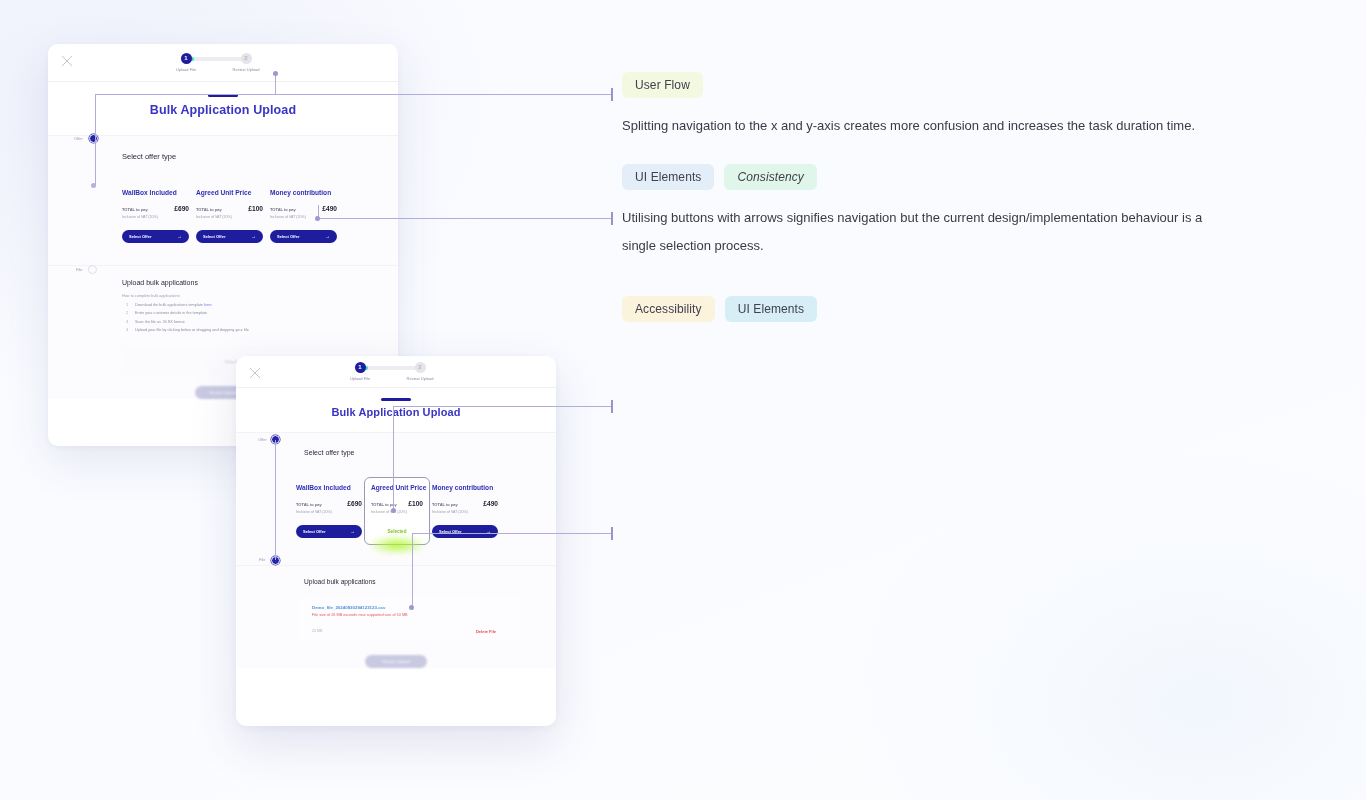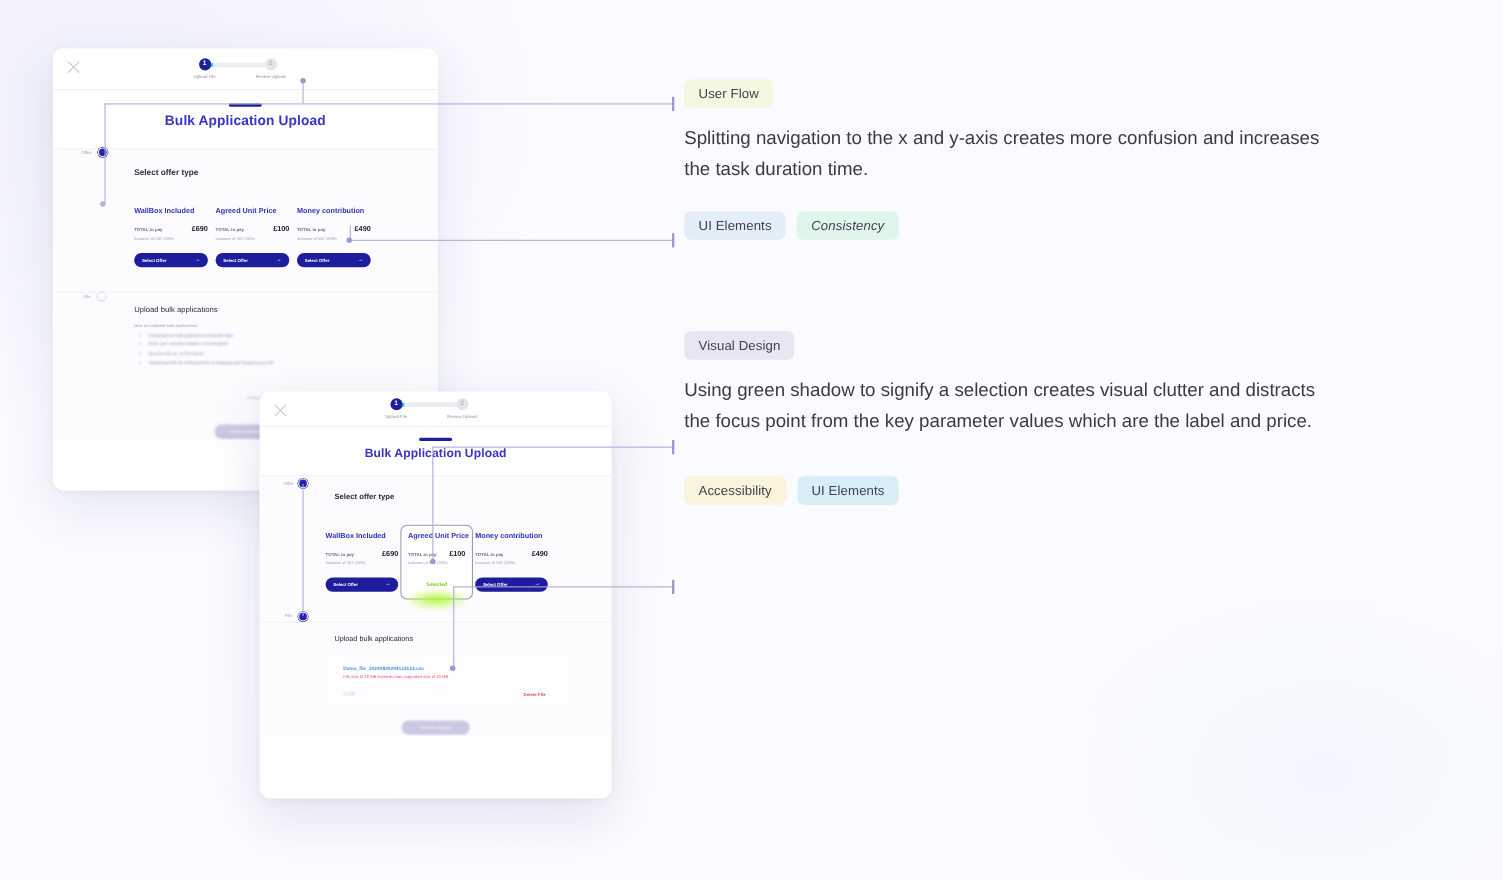--- a/index.html
+++ b/index.html
@@ -161,21 +161,21 @@
     border-top: 1px solid #f3f3f7;
     min-height: 120px;
   }
   #mockup-two .mk-section { margin-top: 14px; }
 
   .mk-section-title {
     font-size: 7.5px;
     color: #2b2b3d;
     margin-left: 74px;
     margin-bottom: 26px;
-    font-weight: 700;
+    font-weight: 400;
   }
   #mockup-two .mk-section-title { margin-left: 68px; font-size: 7px; }
 
   .offer-row {
     display: flex;
     gap: 7px;
     margin-left: 74px;
   }
   #mockup-two .offer-row { margin-left: 60px; gap: 8px; }
 
@@ -454,21 +454,21 @@
   }
   .tag.tag-userflow     { background: #f3f8e1; }
   .tag.tag-uielements   { background: #e4eef8; }
   .tag.tag-consistency  { background: #e1f6ea; font-style: italic; }
   .tag.tag-visualdesign { background: #e9e6f3; }
   .tag.tag-accessibility{ background: #fcf3dd; }
   .tag.tag-uielements2  { background: #d8eef7; }
 
   .anno-text {
     margin-top: 14px;
-    font-size: 17px;
+    font-size: 13px;
     line-height: 28px;
     color: #3a3a45;
     max-width: 590px;
   }
 </style>
 </head>
 <body>
 
 <div class="board">
 
@@ -697,28 +697,23 @@
         <span class="tag tag-userflow">User Flow</span>
       </div>
       <p class="anno-text">Splitting navigation to the x and y-axis creates more confusion and increases the task duration time.</p>
     </div>
 
     <div class="anno-block" style="margin-bottom:24px;">
       <div class="tag-row">
         <span class="tag tag-uielements">UI Elements</span>
         <span class="tag tag-consistency">Consistency</span>
       </div>
+      <p class="anno-text">Utilising buttons with arrows signifies navigation but the current design/implementation behaviour is a single selection process.</p>
     </div>
 
-    <div class="anno-block" style="margin-top:83px; margin-bottom:24px;">
-      <div class="tag-row">
-        <span class="tag tag-visualdesign">Visual Design</span>
-      </div>
-      <p class="anno-text">Using green shadow to signify a selection creates visual clutter and distracts the focus point from the key parameter values which are the label and price.</p>
-    </div>
 
     <div class="anno-block" style="margin-top:36px;">
       <div class="tag-row">
         <span class="tag tag-accessibility">Accessibility</span>
         <span class="tag tag-uielements2">UI Elements</span>
       </div>
     </div>
 
   </div>
 </div>

